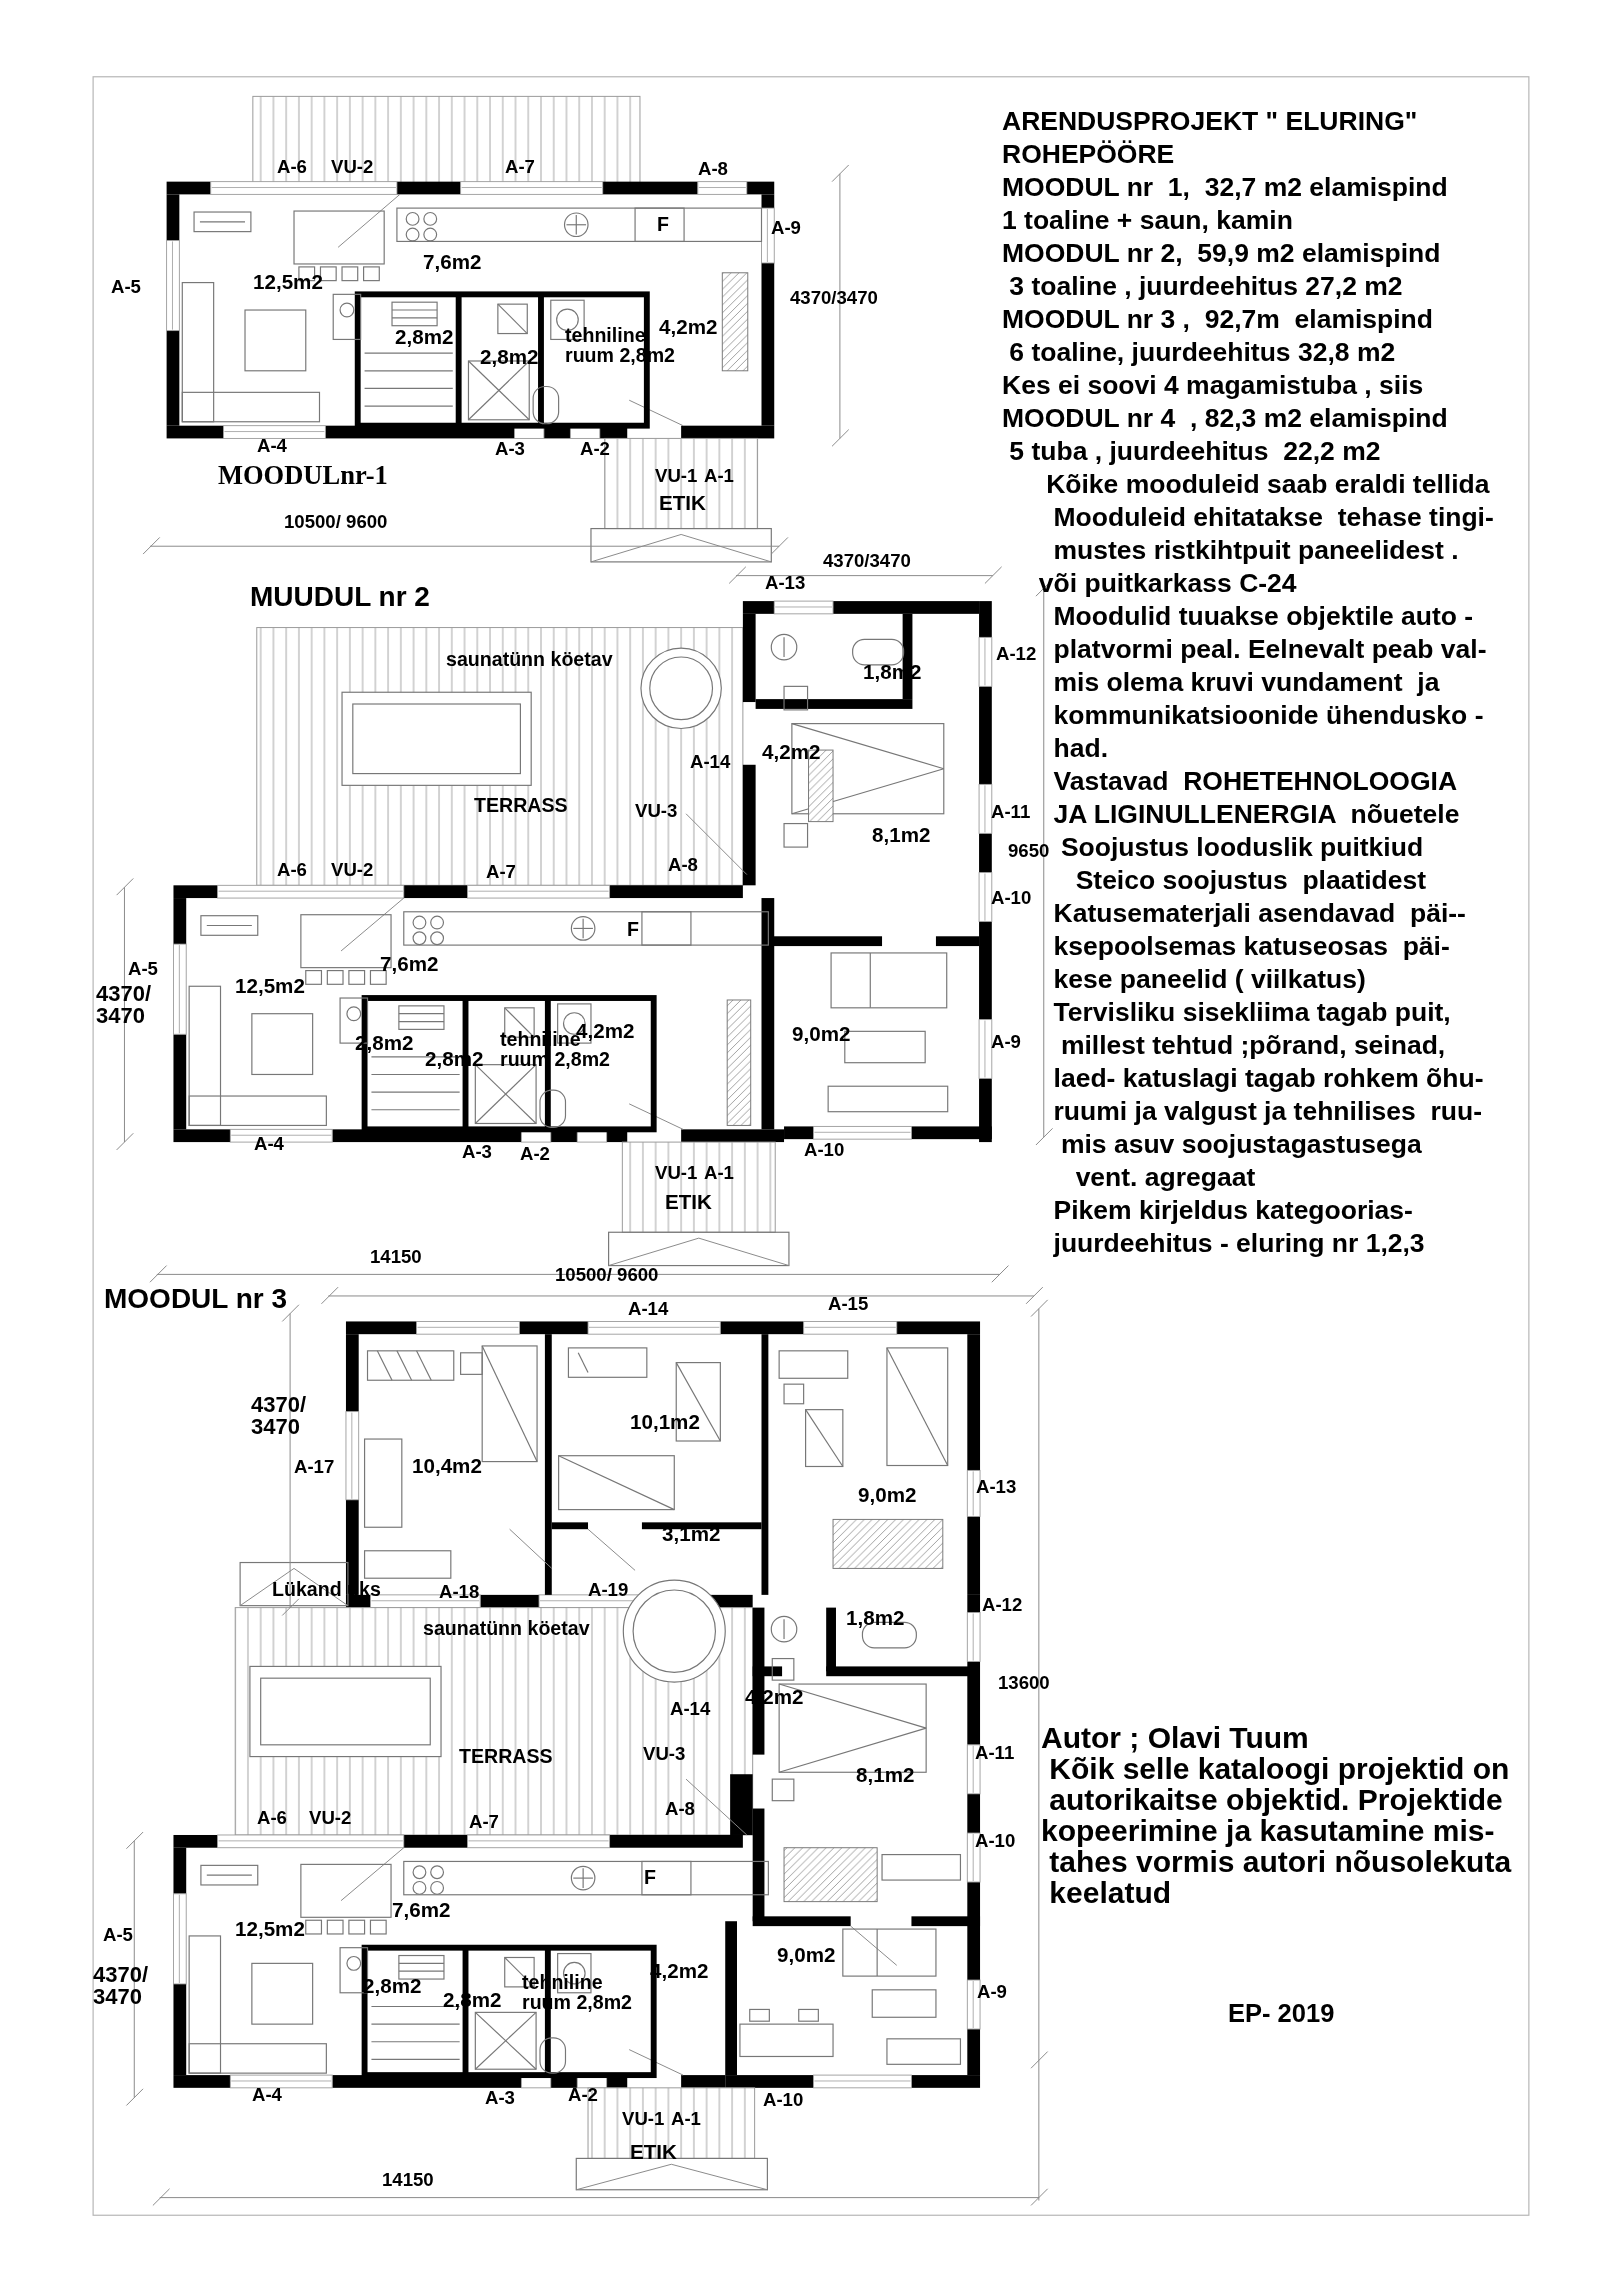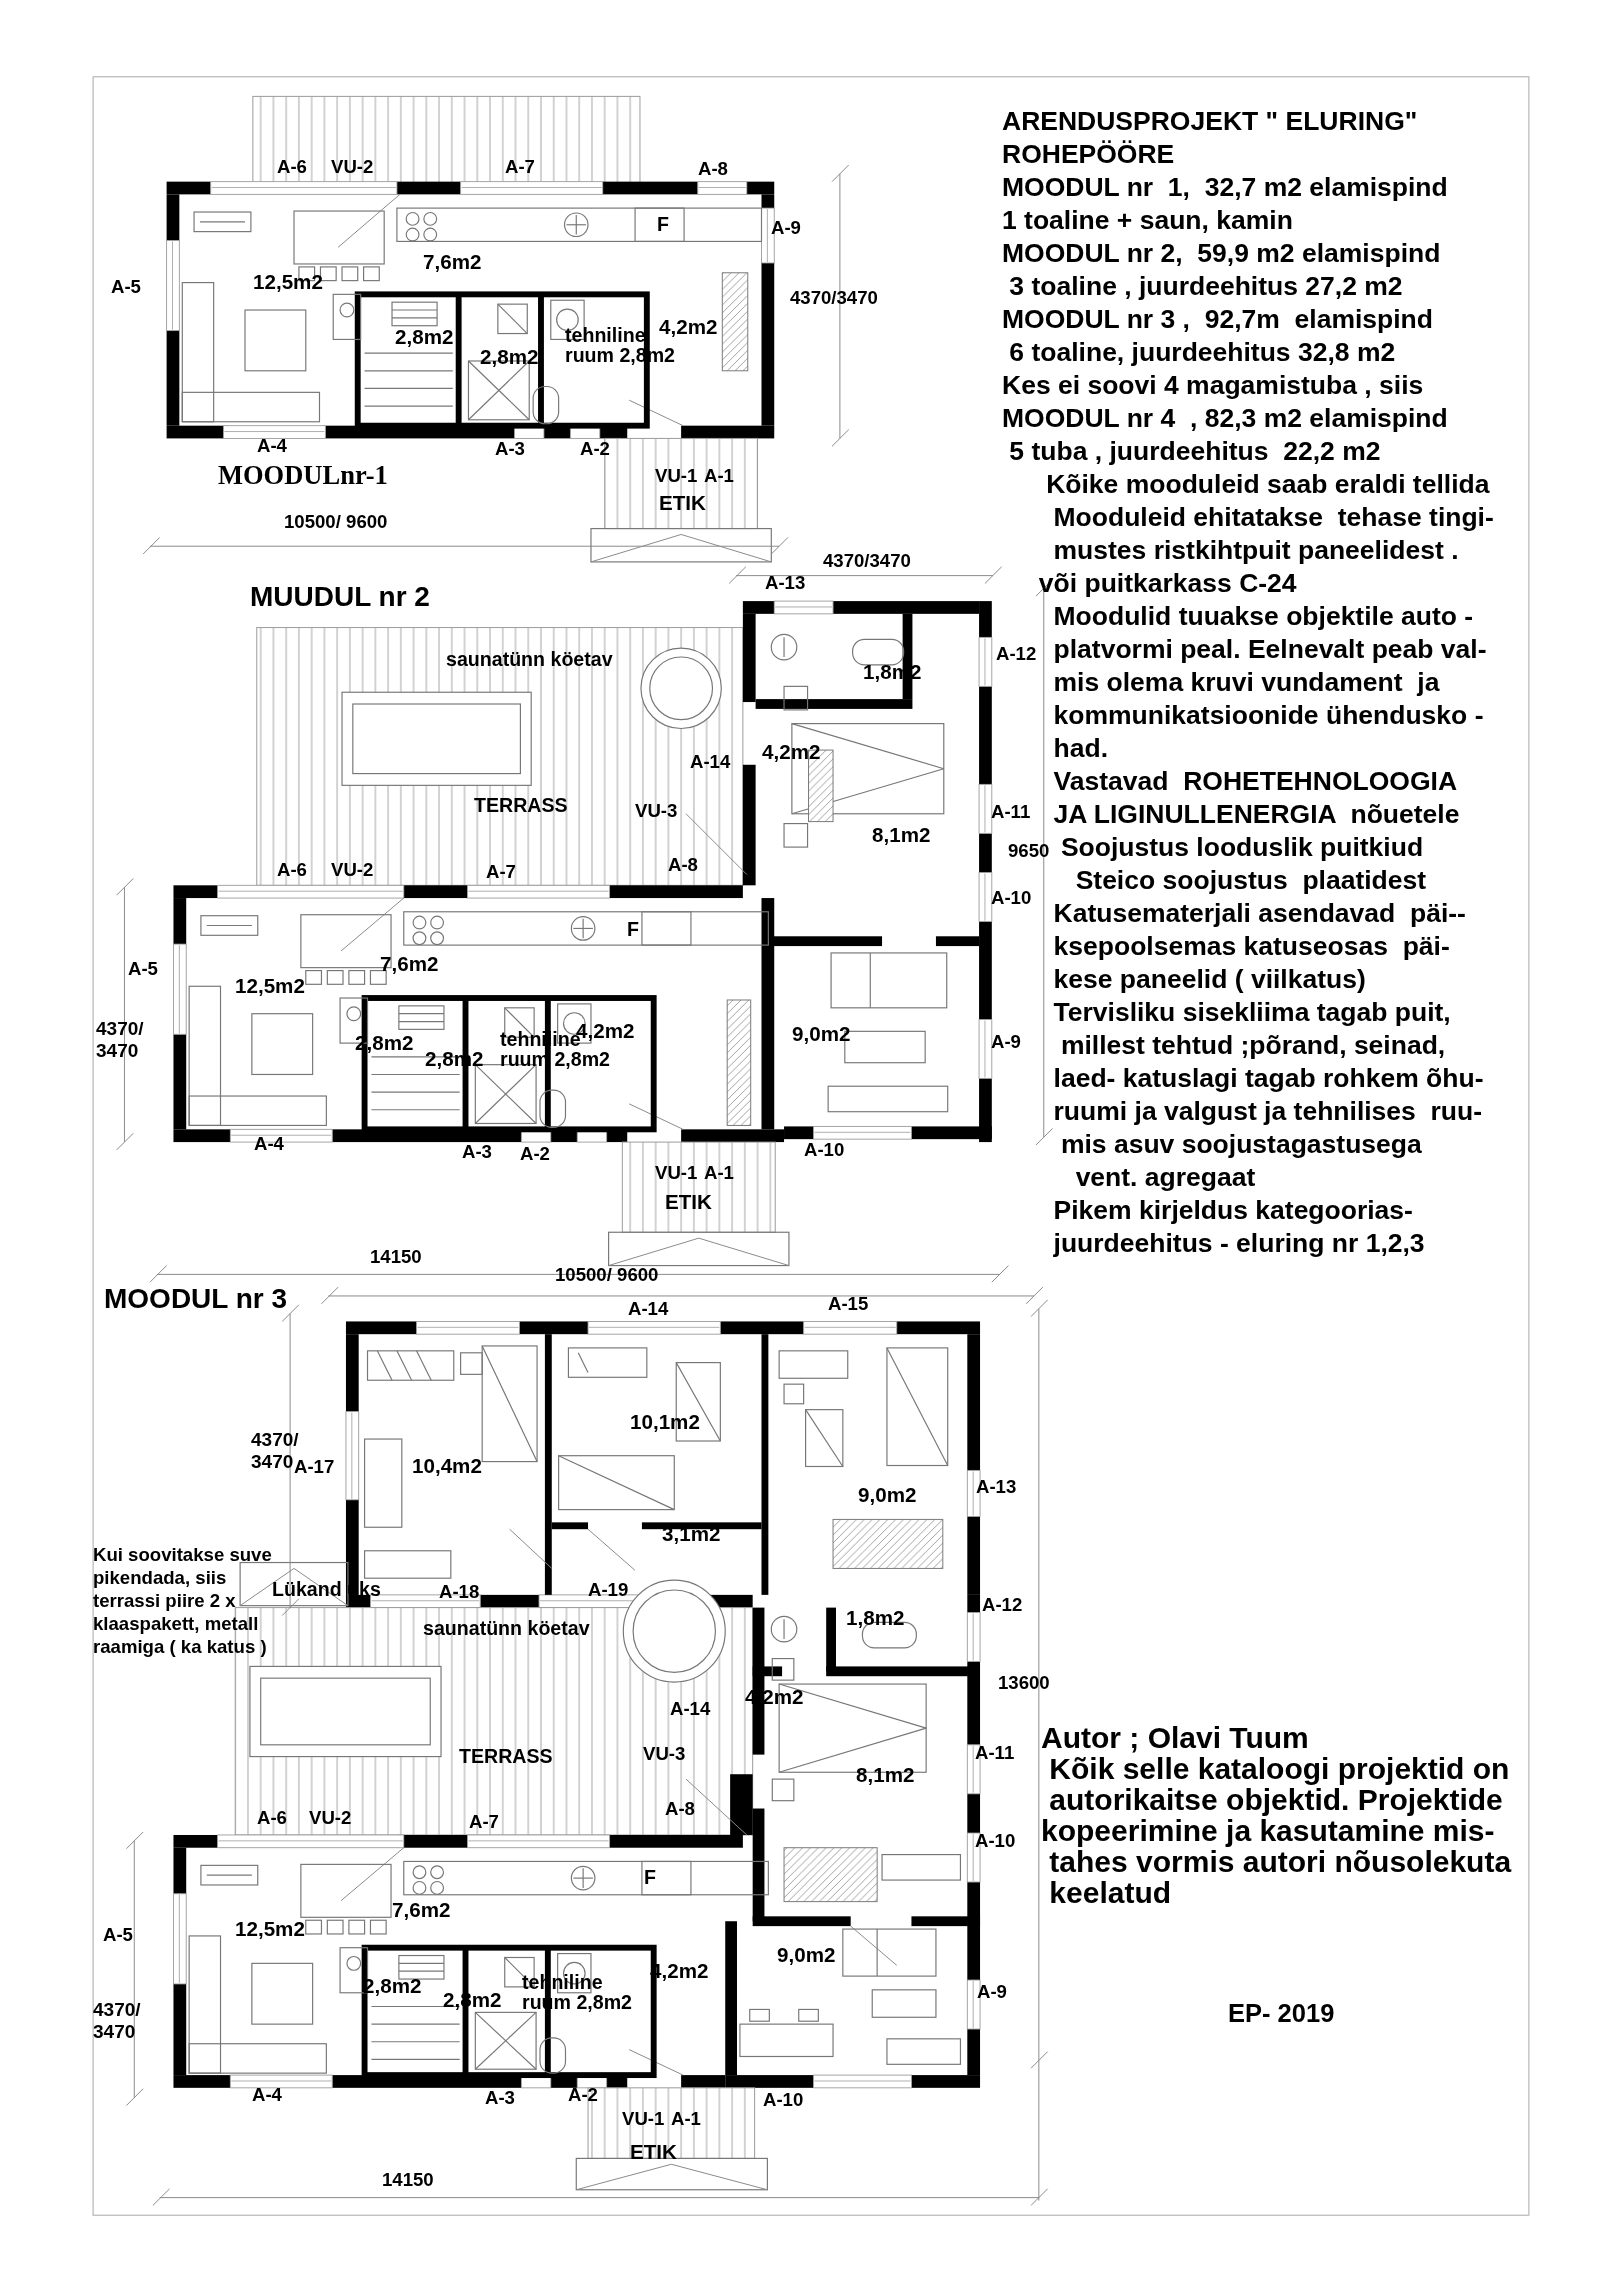--- a/index.html
+++ b/index.html
@@ -5,21 +5,21 @@
   html,body{margin:0;padding:0;}
   body{width:1621px;height:2293px;background:#fff;position:relative;overflow:hidden;
        font-family:"Liberation Sans",sans-serif;font-weight:bold;color:#000;}
   #stage{position:absolute;left:0;top:0;width:1621px;height:2293px;}
   svg{position:absolute;left:0;top:0;}
   .lbl{position:absolute;white-space:pre;font-weight:bold;line-height:1.05;}
   .ax{font-size:18.6px;}
   .rm{font-size:20.6px;}
   .rm2{font-size:19.6px;line-height:19.6px;}
   .dim{font-size:18.6px;}
-  .dim2{font-size:19px;line-height:21.6px;margin-top:35px;}
+  .dim2{font-size:22px;line-height:21.6px;}
   .ttl1{font-size:26.5px;}
   .ttl{font-size:28px;}
   .flab{font-size:19.6px;}
   .info{position:absolute;left:1002px;top:105px;font-size:26.5px;line-height:33px;white-space:pre;}
   .author{position:absolute;left:1041px;top:1722px;font-size:30px;line-height:31px;white-space:pre;}
   .ep{position:absolute;left:1228px;top:2000px;font-size:25.5px;}
   .note{position:absolute;left:93px;top:1543px;font-size:18.6px;line-height:23px;white-space:pre;}
   
   .w{fill:#000;stroke:none;}
   .win{fill:#fff;stroke:#999;stroke-width:0.9;}
@@ -584,21 +584,20 @@
 <div class="lbl rm" style="left:380px;top:953px;">7,6m2</div>
 <div class="lbl rm" style="left:355px;top:1032px;">2,8m2</div>
 <div class="lbl rm" style="left:425px;top:1048px;">2,8m2</div>
 <div class="lbl rm2" style="left:500px;top:1030px;">tehniline
 ruum 2,8m2</div>
 <div class="lbl rm" style="left:576px;top:1020px;">4,2m2</div>
 <div class="lbl flab" style="left:627px;top:919px;">F</div>
 
 <div class="lbl ttl" style="left:104px;top:1284px;">MOODUL nr 3</div>
 <div class="lbl dim" style="left:555px;top:1265px;">10500/ 9600</div>
-<div class="note"><div>Kui soovitakse suve</div><div>pikendada, siis</div><div>terrassi piire 2 x</div><div>klaaspakett, metall</div><div>raamiga ( ka katus )</div></div>
 <div class="lbl dim2" style="left:251px;top:1394px;">4370/
 3470</div>
 <div class="lbl ax" style="left:294px;top:1457px;">A-17</div>
 <div class="lbl ax" style="left:628px;top:1299px;">A-14</div>
 <div class="lbl ax" style="left:828px;top:1294px;">A-15</div>
 <div class="lbl rm" style="left:412px;top:1455px;">10,4m2</div>
 <div class="lbl rm" style="left:630px;top:1411px;">10,1m2</div>
 <div class="lbl rm" style="left:858px;top:1484px;">9,0m2</div>
 <div class="lbl rm" style="left:662px;top:1523px;">3,1m2</div>
 <div class="lbl ax" style="left:976px;top:1477px;">A-13</div>

